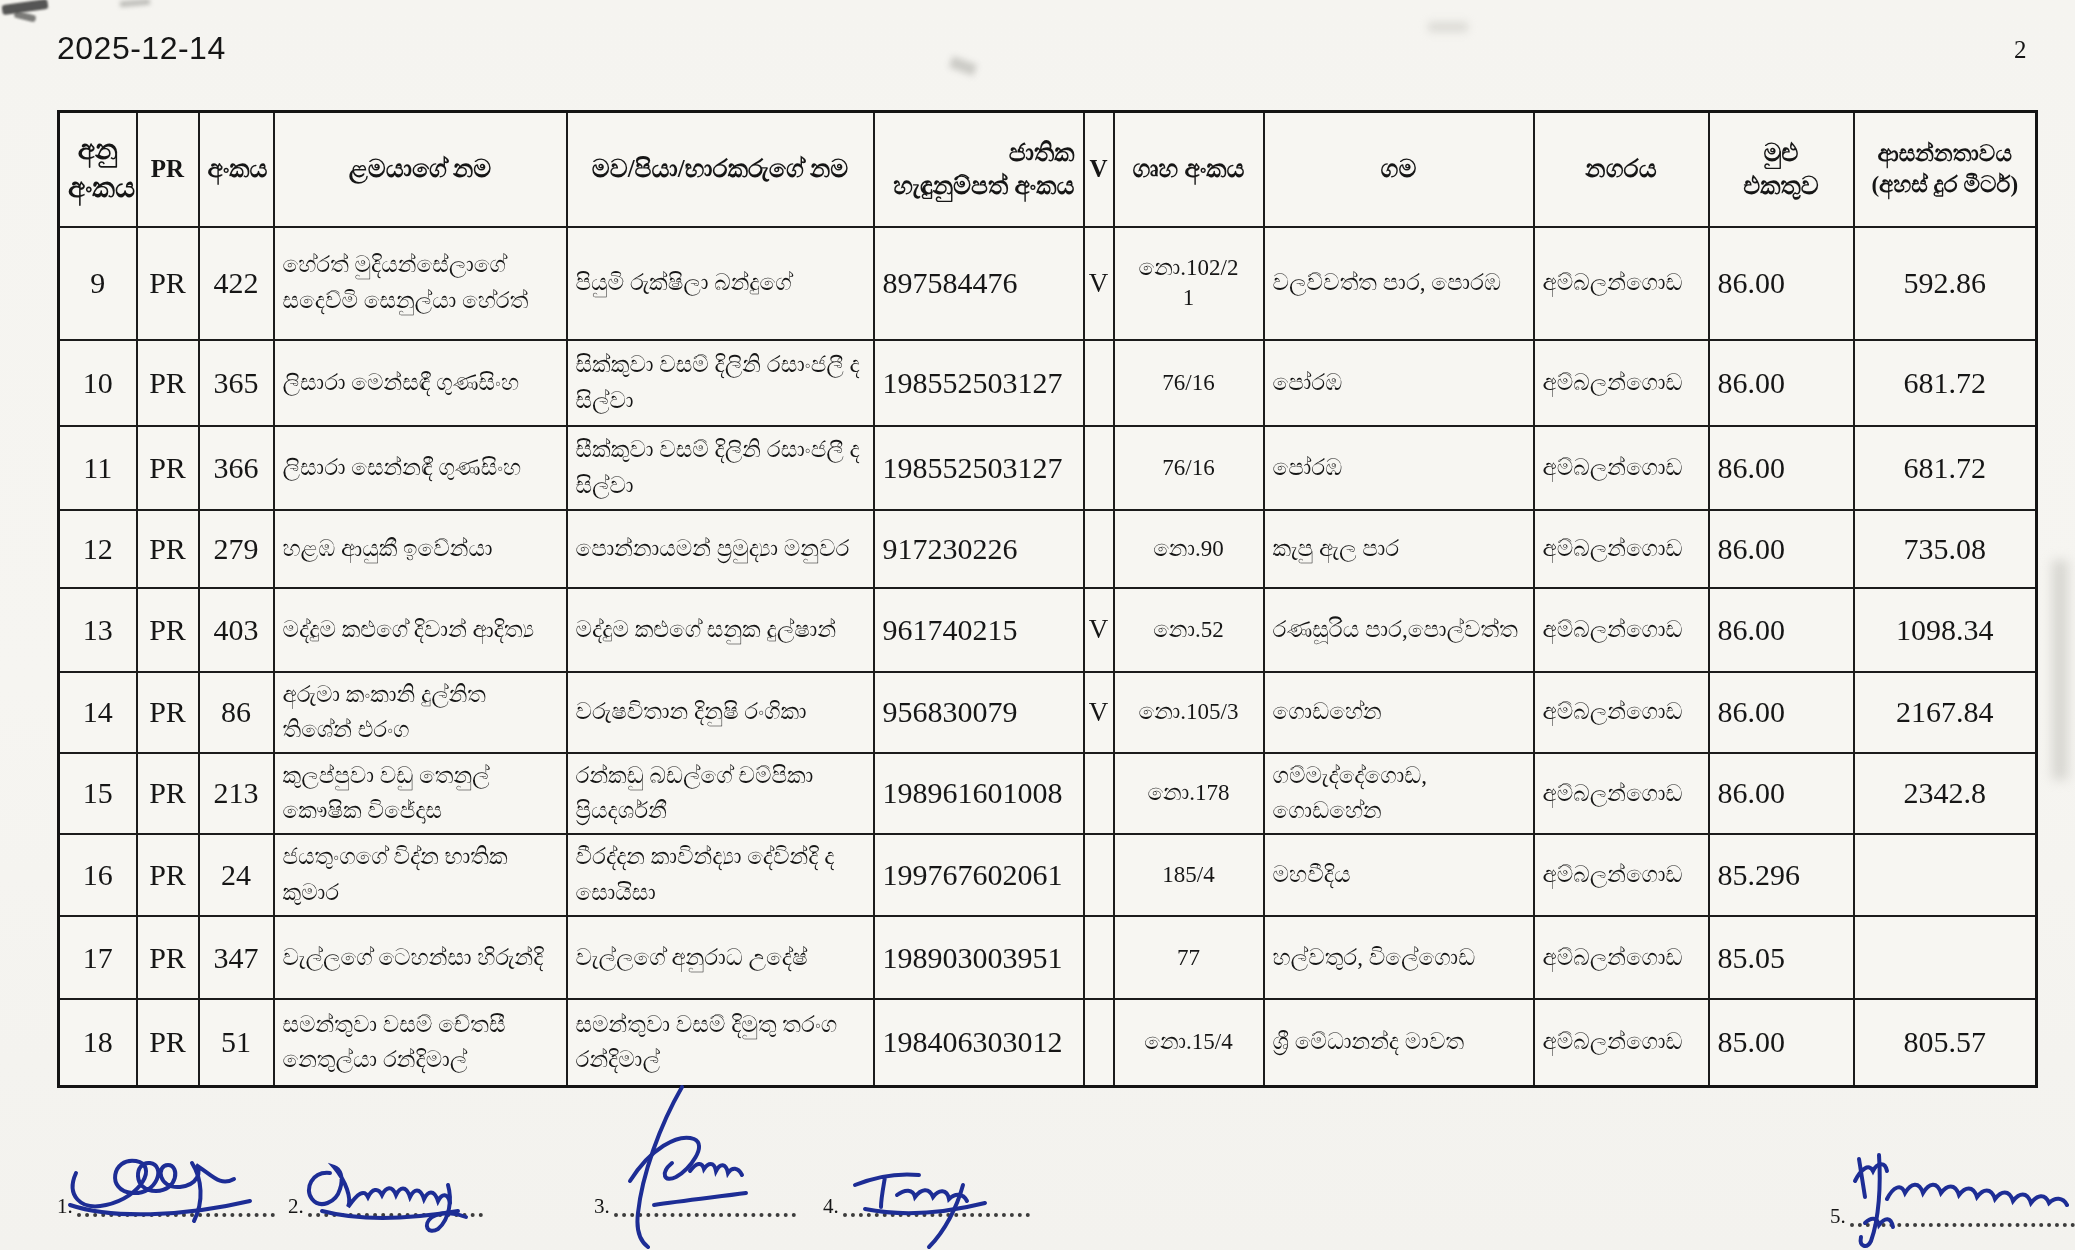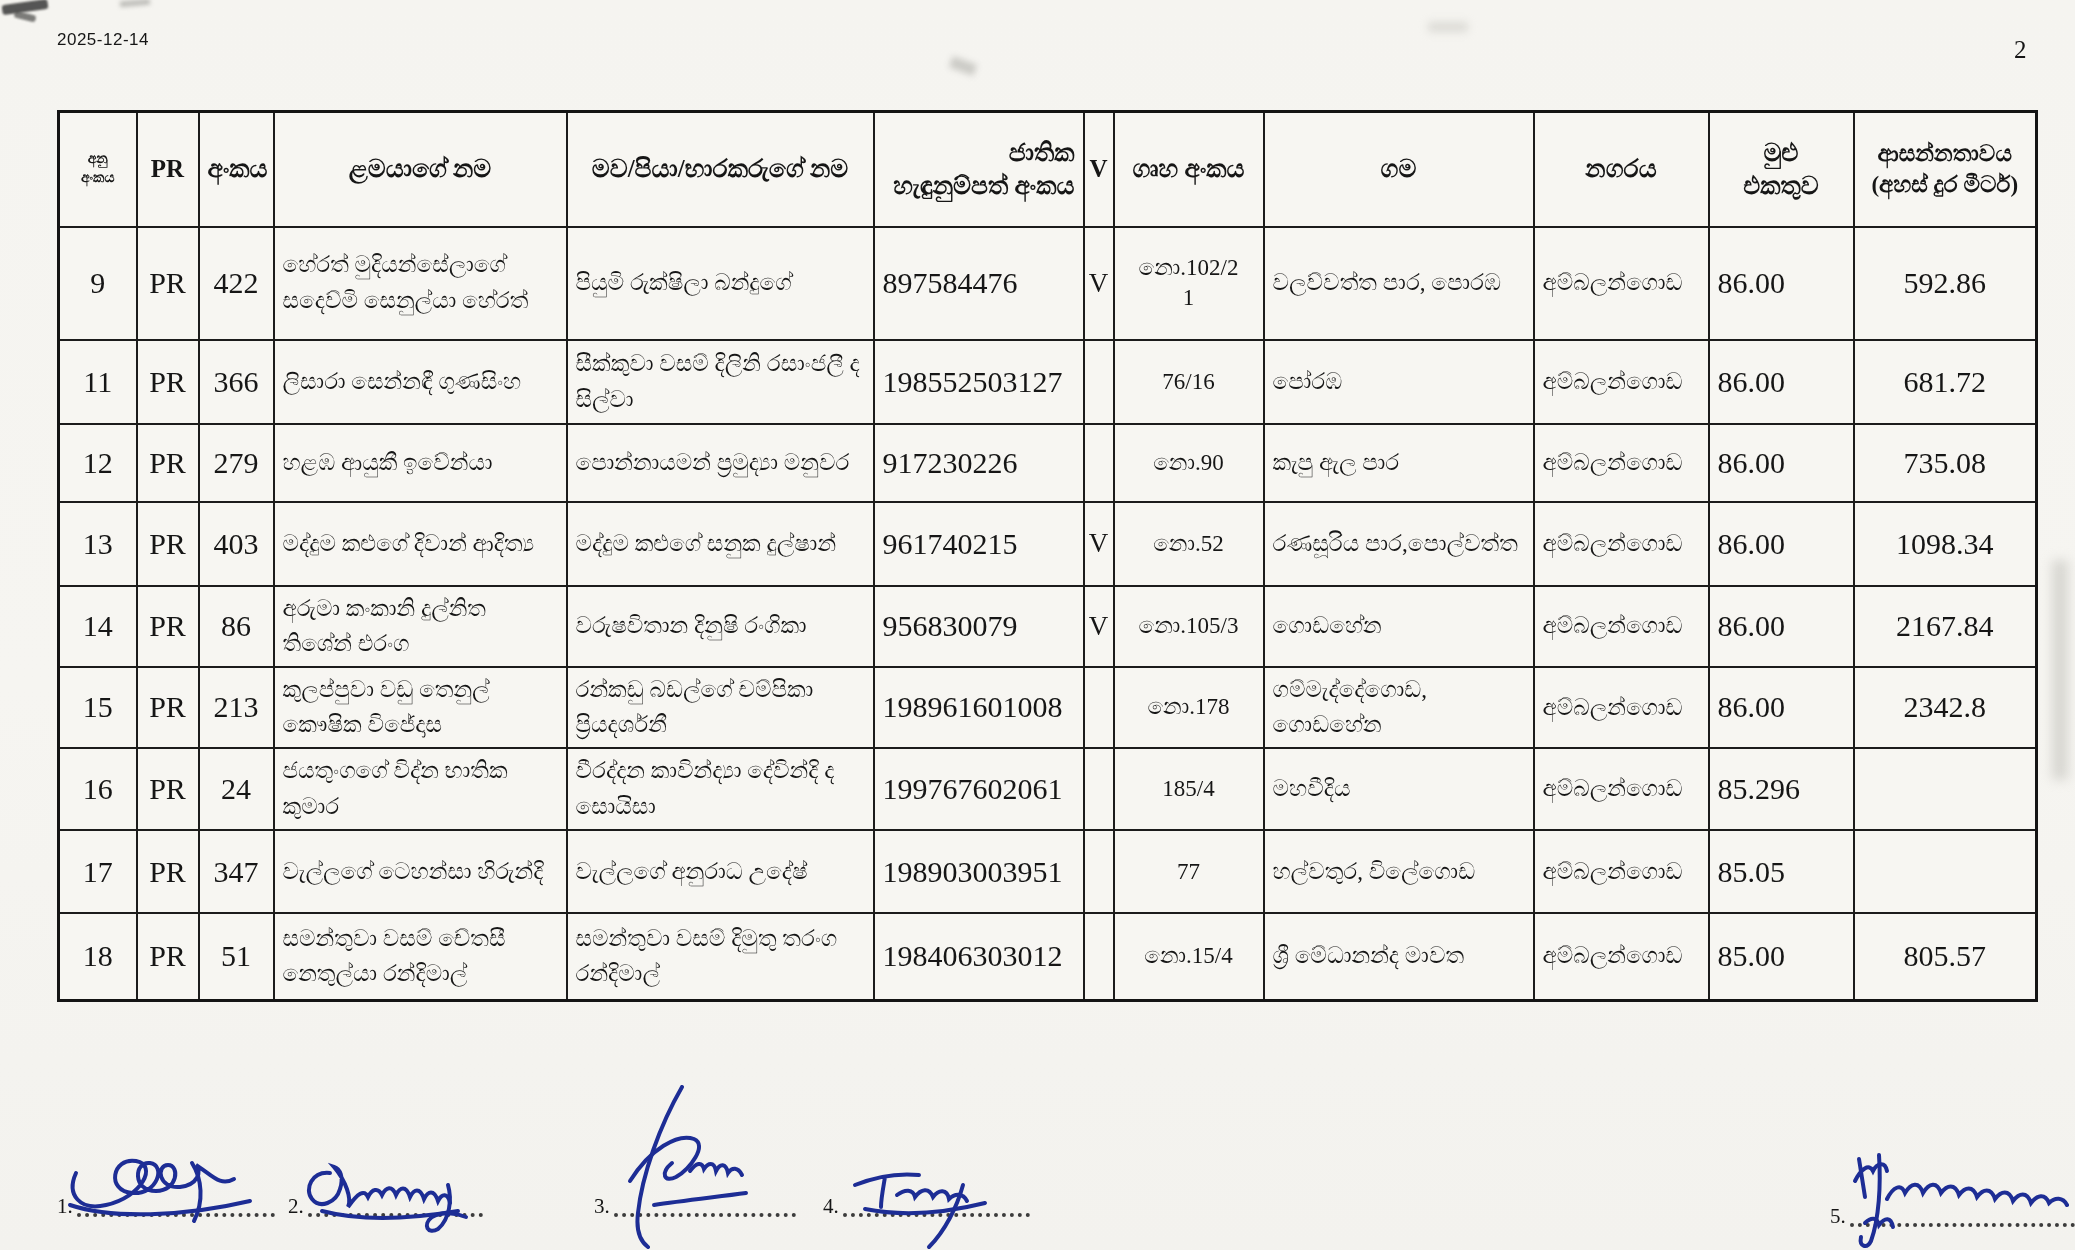--- a/index.html
+++ b/index.html
@@ -10,21 +10,21 @@
   }
   
   .artifact{position:absolute;pointer-events:none;}
   .corner-mark1{left:2px;top:2px;width:46px;height:10px;background:#3a3a3a;transform:rotate(-8deg);filter:blur(1px);opacity:.85;border-radius:3px;}
   .corner-mark2{left:14px;top:13px;width:22px;height:7px;background:#4a4a48;transform:rotate(14deg);filter:blur(1px);opacity:.7;border-radius:3px;}
   .corner-mark3{left:120px;top:0px;width:30px;height:6px;background:#8a8a86;transform:rotate(-5deg);filter:blur(2px);opacity:.5;}
   .smudge1{left:950px;top:60px;width:26px;height:12px;background:#9b9b95;filter:blur(3px);opacity:.45;transform:rotate(20deg);}
   .smudge2{left:2052px;top:560px;width:16px;height:220px;background:#b9b8b2;filter:blur(6px);opacity:.5;}
   .smudge3{left:1428px;top:22px;width:40px;height:10px;background:#c3c2bc;filter:blur(4px);opacity:.5;}
 
-  .date-stamp{position:absolute;left:57px;top:30px;font-family:"Liberation Sans","DejaVu Sans",sans-serif;font-size:17px;letter-spacing:.5px;}
+  .date-stamp{position:absolute;left:57px;top:30px;font-family:"Liberation Sans","DejaVu Sans",sans-serif;font-size:32px;letter-spacing:.5px;}
   .page-number{position:absolute;left:2014px;top:36px;font-size:25px;}
 
   table.records{
     position:absolute;left:57px;top:110px;width:1978px;
     border-collapse:collapse;table-layout:fixed;
     background:#f7f6f2;
   }
   table.records th,table.records td{
     border:2px solid #1c1c1c;
     padding:4px 8px;vertical-align:middle;overflow:hidden;
@@ -73,21 +73,21 @@
         <col style="width:210px">
       <col style="width:30px">
         <col style="width:150px">
         <col style="width:270px">
       <col style="width:175px">
         <col style="width:145px">
         <col style="width:183px">
     </colgroup>
     <thead>
       <tr>
-        <th style="font-size:14px">අනු
+        <th style="font-size:28px">අනු
 අංකය</th>
         <th>PR</th>
         <th>අංකය</th>
         <th>ළමයාගේ නම</th>
         <th>මව/පියා/භාරකරුගේ නම</th>
         <th style="text-align:right">ජාතික
 හැඳුනුම්පත් අංකය</th>
         <th style="padding:0">V</th>
         <th>ගෘහ අංකය</th>
         <th>ගම</th>
@@ -107,20 +107,34 @@
       <td class="c-left sinh name">පියුමි රුක්ෂිලා බන්දුගේ</td>
       <td class="c-right num nic">897584476</td>
       <td class="c-center num" style="padding:0;font-size:27px">V</td>
       <td class="c-center sinh pre">නො.102/2
 1</td>
       <td class="c-left sinh name">වලව්වත්ත පාර, පොරඹ</td>
       <td class="c-left sinh name">අම්බලන්ගොඩ</td>
       <td class="c-right num total">86.00</td>
       <td class="c-center num">592.86</td>
     </tr>
+        <tr style="height: 86px;">
+      <td class="c-center num">10</td>
+      <td class="c-center num" style="padding:0 2px">PR</td>
+      <td class="c-center num">365</td>
+      <td class="c-left sinh name">ලිසාරා මෙන්සඳී ගුණසිංහ</td>
+      <td class="c-left sinh name">සික්කුවා වසම් දිලිනි රසාංජලී ද සිල්වා</td>
+      <td class="c-right num nic">198552503127</td>
+      <td class="c-center num" style="padding:0;font-size:27px"></td>
+      <td class="c-center sinh pre">76/16</td>
+      <td class="c-left sinh name">පෝරඹ</td>
+      <td class="c-left sinh name">අම්බලන්ගොඩ</td>
+      <td class="c-right num total">86.00</td>
+      <td class="c-center num">681.72</td>
+    </tr>
         <tr style="height: 84px;">
       <td class="c-center num">11</td>
       <td class="c-center num" style="padding:0 2px">PR</td>
       <td class="c-center num">366</td>
       <td class="c-left sinh name">ලිසාරා සෙන්නඳී ගුණසිංහ</td>
       <td class="c-left sinh name">සීක්කුවා වසම් දිලිනි රසාංජලී ද සිල්වා</td>
       <td class="c-right num nic">198552503127</td>
       <td class="c-center num" style="padding:0;font-size:27px"></td>
       <td class="c-center sinh pre">76/16</td>
       <td class="c-left sinh name">පෝරඹ</td>

